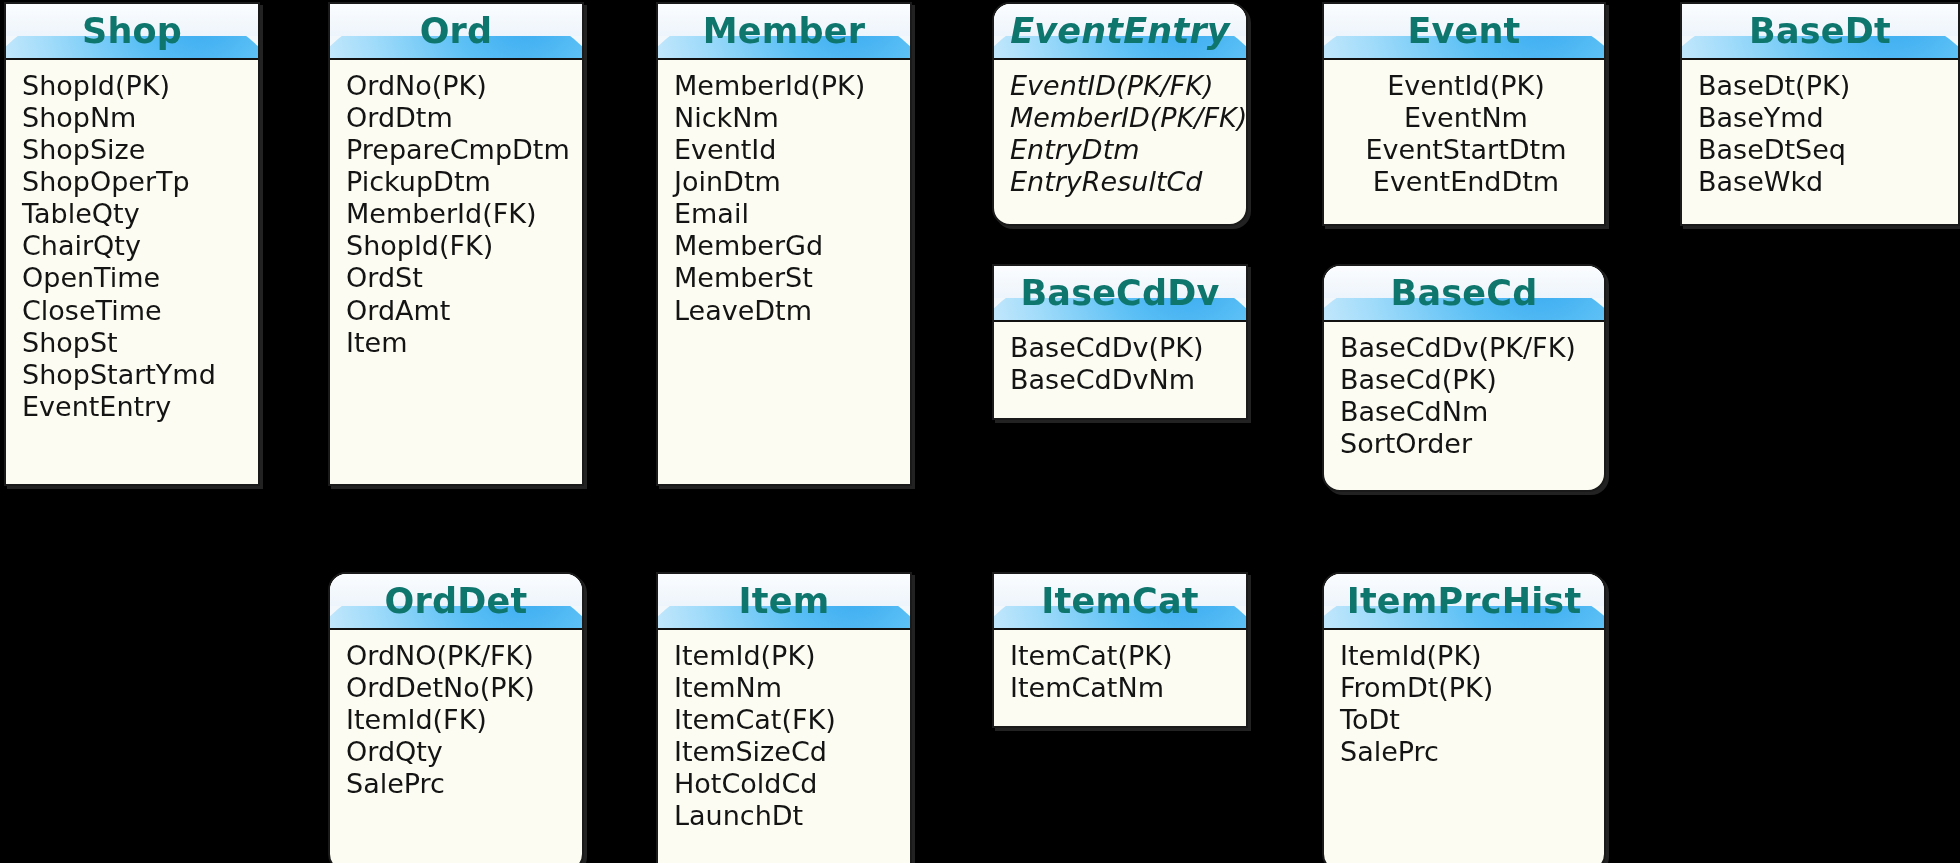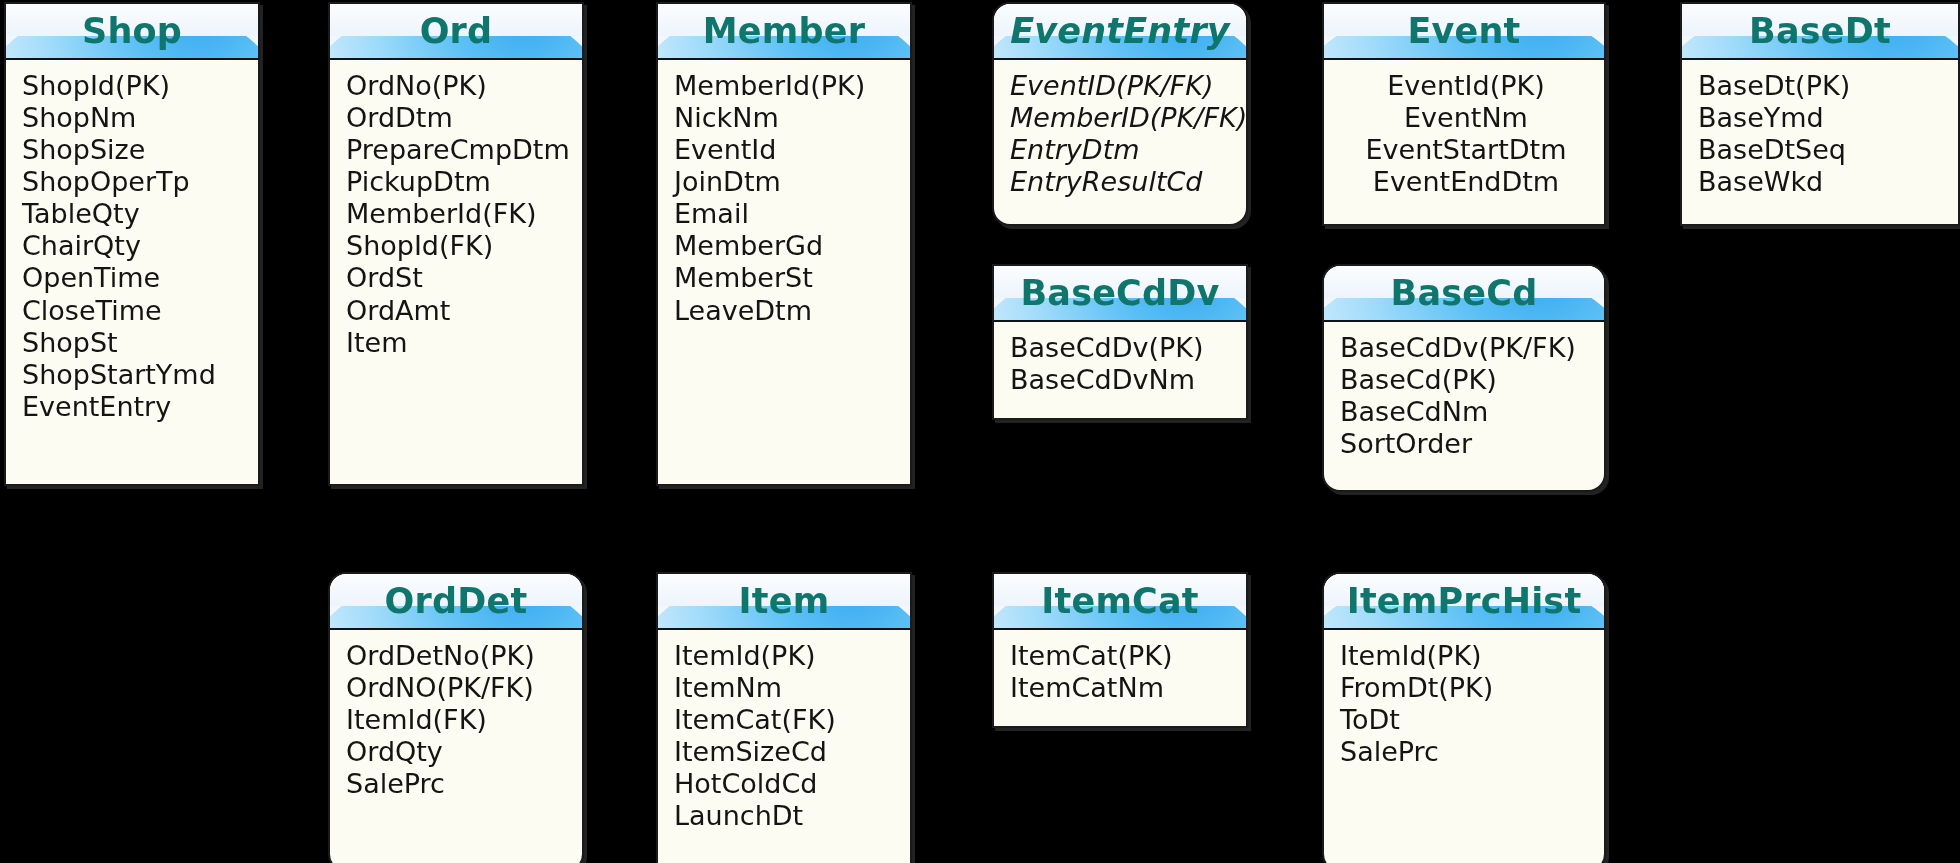--- a/index.html
+++ b/index.html
@@ -198,22 +198,22 @@
         <div class="attr">BaseCd(PK)</div>
         <div class="attr">BaseCdNm</div>
         <div class="attr">SortOrder</div>
       </div>
     </div>
     <div class="entity rounded" style="left: 328px; top: 572px; width: 256px; height: 300px;">
       <div class="entity-header">
         <div class="entity-title">OrdDet</div>
       </div>
       <div class="entity-body">
+        <div class="attr">OrdNO(PK/FK)</div>
         <div class="attr">OrdDetNo(PK)</div>
-        <div class="attr">OrdNO(PK/FK)</div>
         <div class="attr">ItemId(FK)</div>
         <div class="attr">OrdQty</div>
         <div class="attr">SalePrc</div>
       </div>
     </div>
     <div class="entity" style="left: 656px; top: 572px; width: 256px; height: 300px;">
       <div class="entity-header">
         <div class="entity-title">Item</div>
       </div>
       <div class="entity-body">

